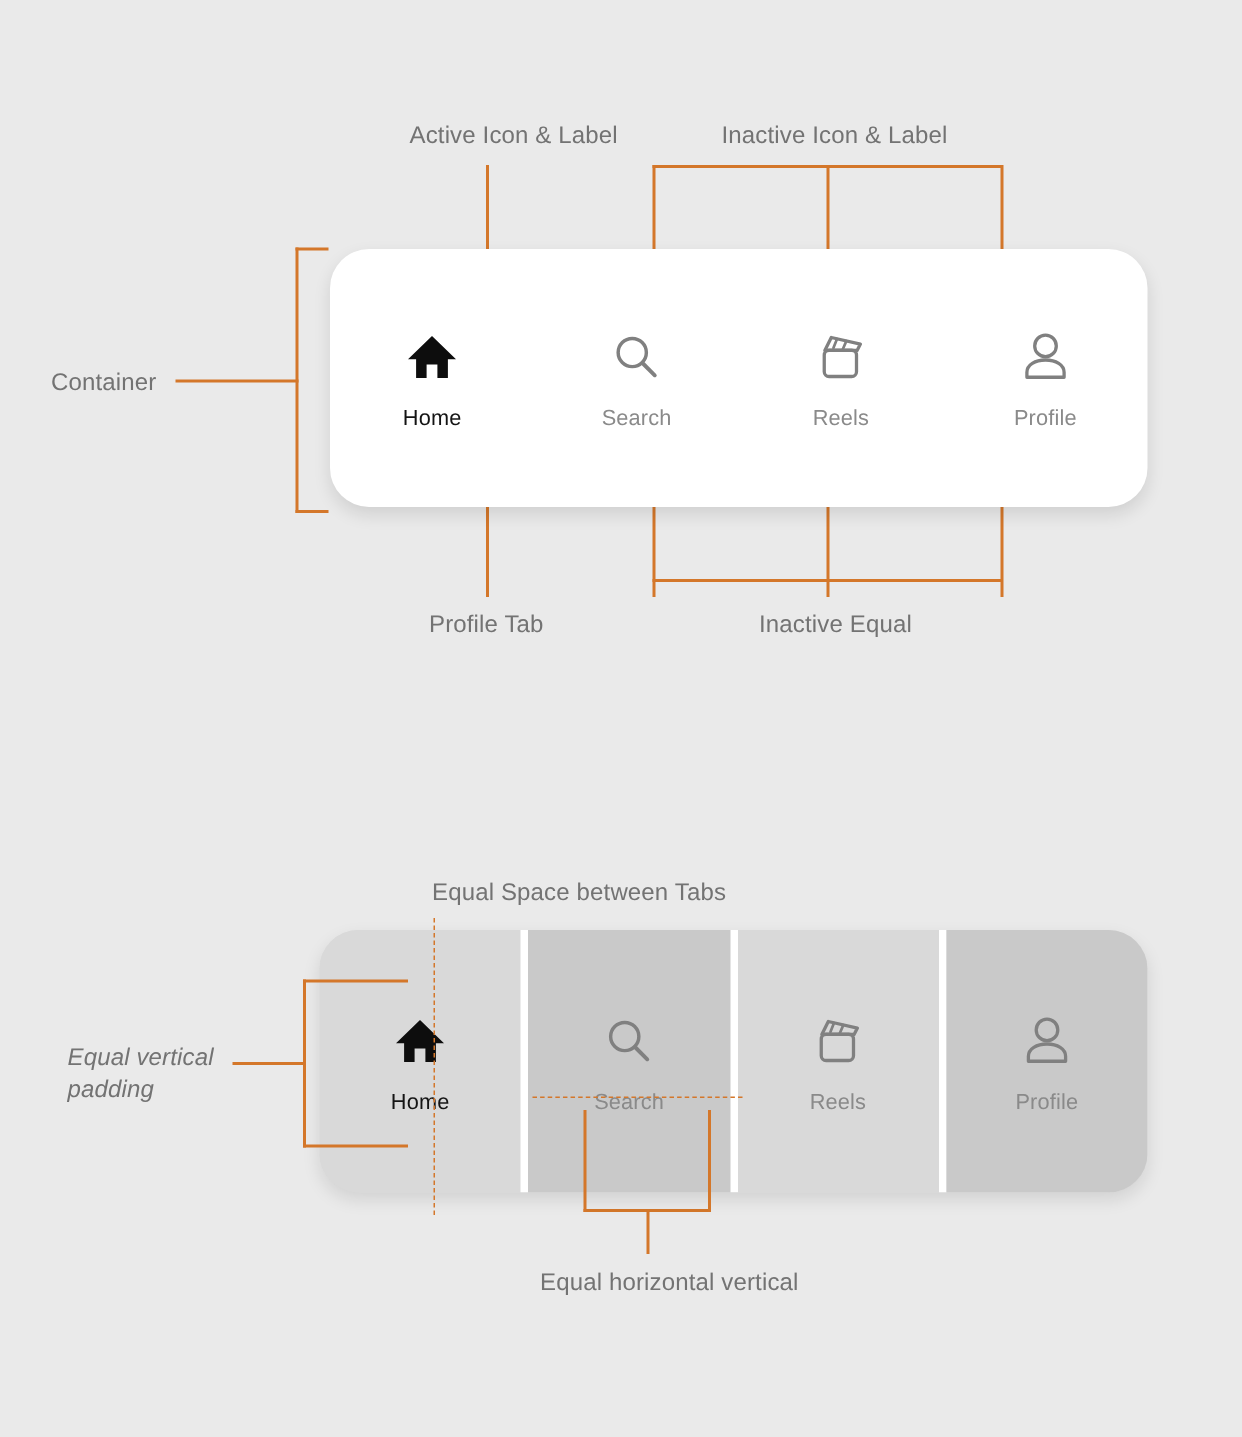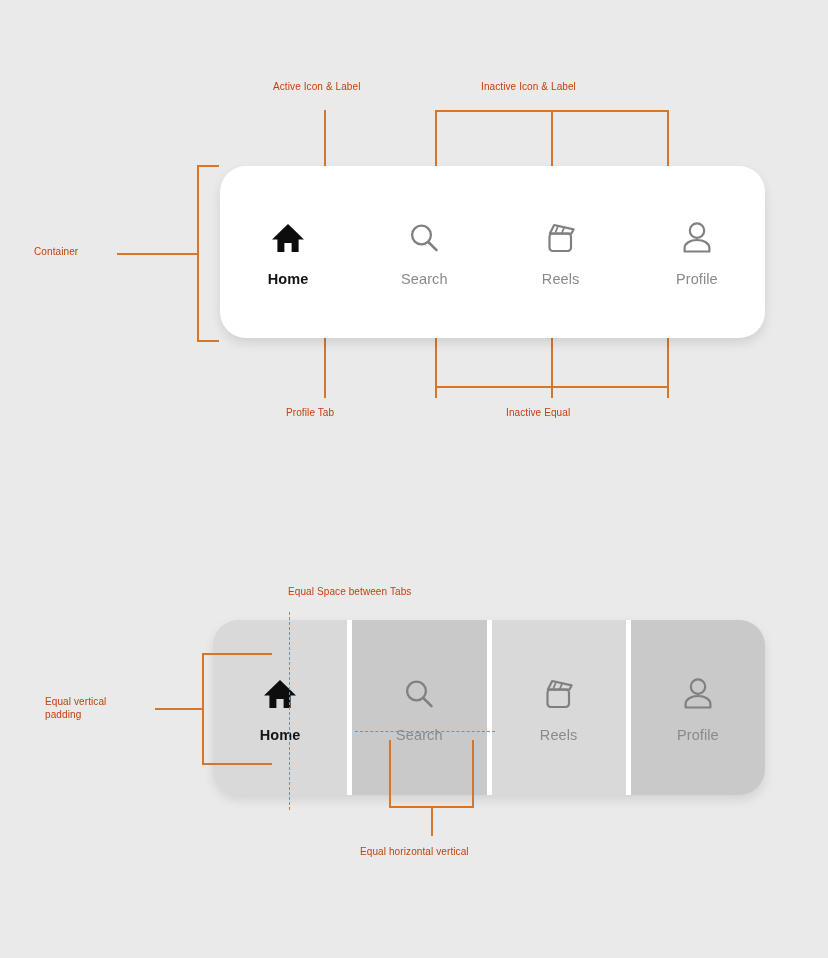--- a/index.html
+++ b/index.html
@@ -16,22 +16,22 @@
   }
 
   .stage {
     position: absolute;
     inset: 0;
   }
 
   
   .ann-label {
     position: absolute;
-    color: #c2410c;
-    font-size: 10px;
+    color: #737373;
+    font-size: 16px;
     letter-spacing: 0.1px;
     white-space: pre-line;
     line-height: 1.32;
   }
   .ann-line {
     position: absolute;
     background: #d4772a;
   }
   .v { width: 1.6px; }
   .h { height: 1.6px; }
@@ -94,21 +94,21 @@
     height: 42px;
     display: flex;
     align-items: center;
     justify-content: center;
   }
   .tab .tab-label {
     margin-top: 12px;
     font-size: 14.5px;
     letter-spacing: 0.1px;
   }
-  .tab.active .tab-label { color: #141414; font-weight: 700; }
+  .tab.active .tab-label { color: #141414; font-weight: 400; }
   .tab.inactive .tab-label { color: #8a8a8a; font-weight: 400; }
 
   svg { display: block; }
 </style>
 </head>
 <body>
 
 <div class="stage">
 
   <div class="ann-label" style="left:273px; top:80px;">Active Icon &amp; Label</div>
@@ -181,21 +181,21 @@
 
   <div class="ann-line v" style="left:435px; top:320px; height:78px;"></div>
   <div class="ann-line v" style="left:551px; top:320px; height:78px;"></div>
   <div class="ann-line v" style="left:667px; top:320px; height:78px;"></div>
   <div class="ann-line h" style="left:435px; top:386px; width:233px;"></div>
   <div class="ann-label" style="left:506px; top:406px;">Inactive Equal</div>
 
   <div class="ann-label" style="left:288px; top:585px;">Equal Space between Tabs</div>
   <div class="dash-v" style="left:289px; top:612px; height:198px; z-index:5;"></div>
 
-  <div class="ann-label" style="left:45px; top:695px;">Equal vertical
+  <div class="ann-label" style="left:45px; top:695px;font-style:italic;">Equal vertical
 padding</div>
   <div class="ann-line h" style="left:155px; top:708px; width:48px;"></div>
   <div class="ann-line v" style="left:202px; top:653px; height:112px; z-index:5;"></div>
   <div class="ann-line h" style="left:202px; top:653px; width:70px; z-index:5;"></div>
   <div class="ann-line h" style="left:202px; top:763px; width:70px; z-index:5;"></div>
 
   <div class="dash-h" style="left:355px; top:731px; width:140px; z-index:5;"></div>
 
   <div class="ann-line v" style="left:389px; top:740px; height:68px; z-index:5;"></div>
   <div class="ann-line v" style="left:472px; top:740px; height:68px; z-index:5;"></div>

